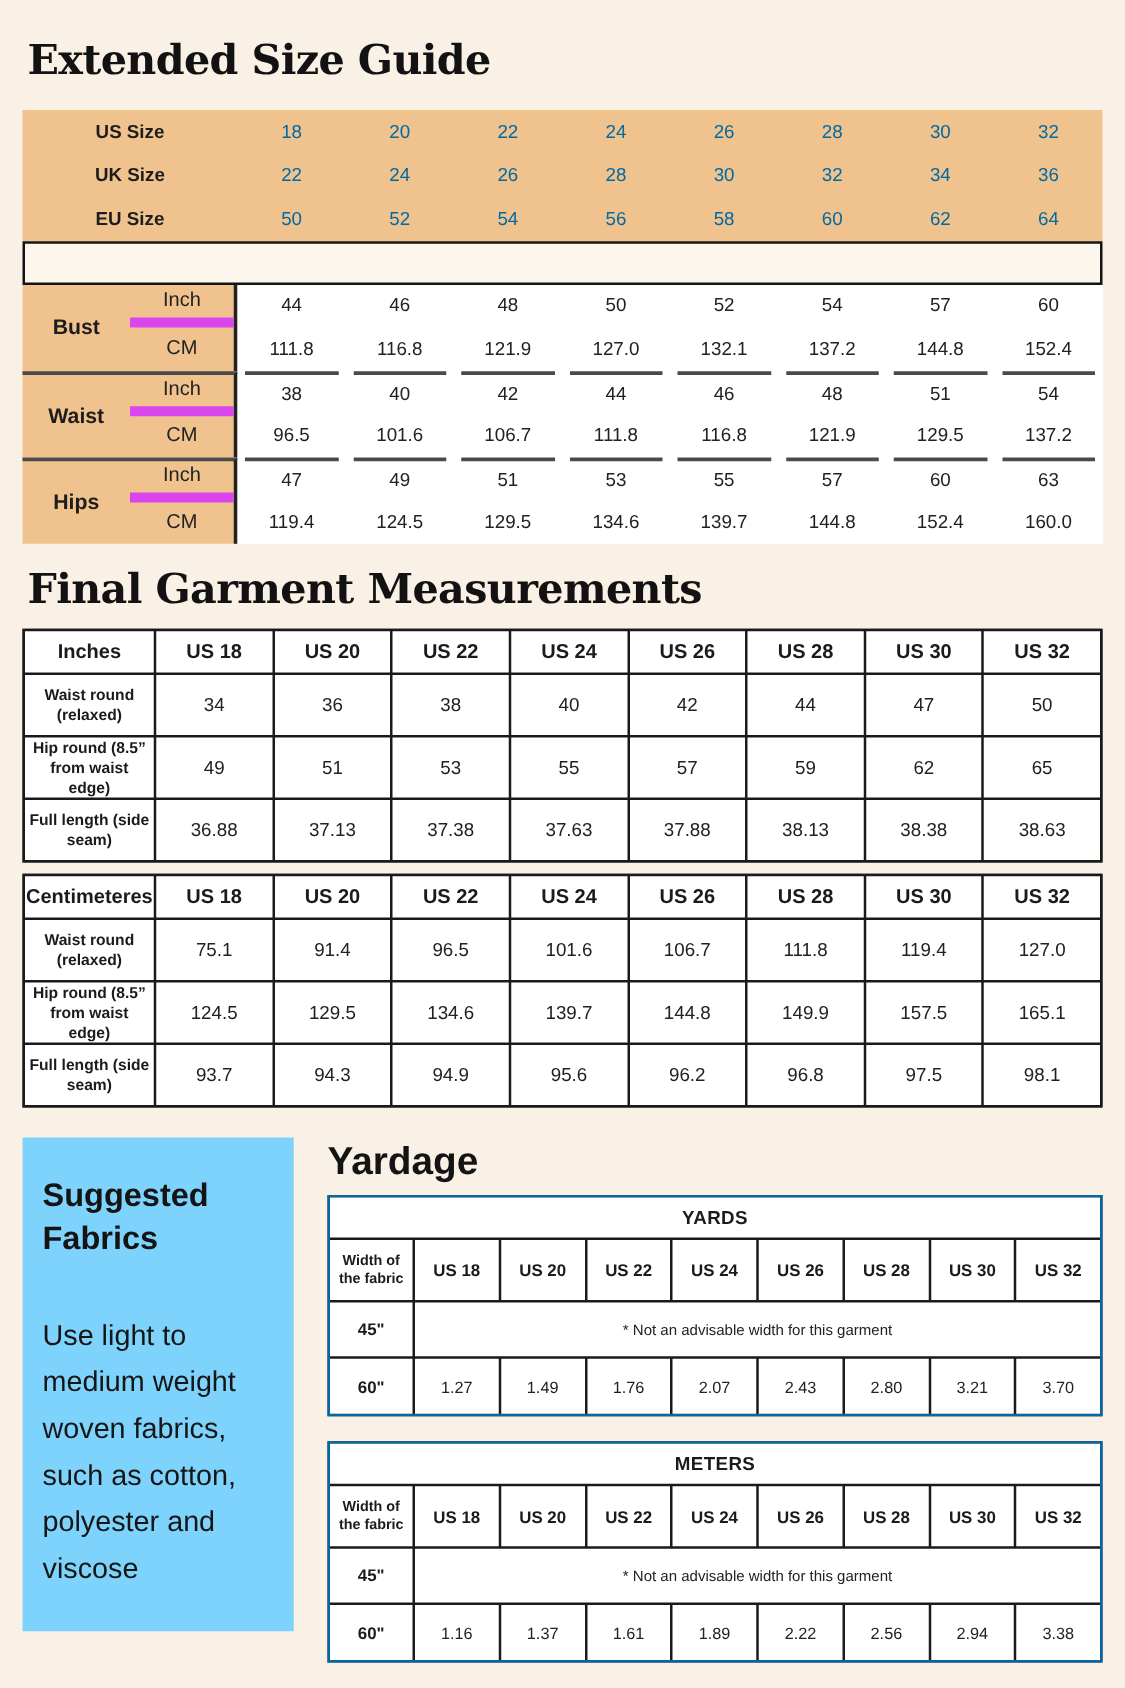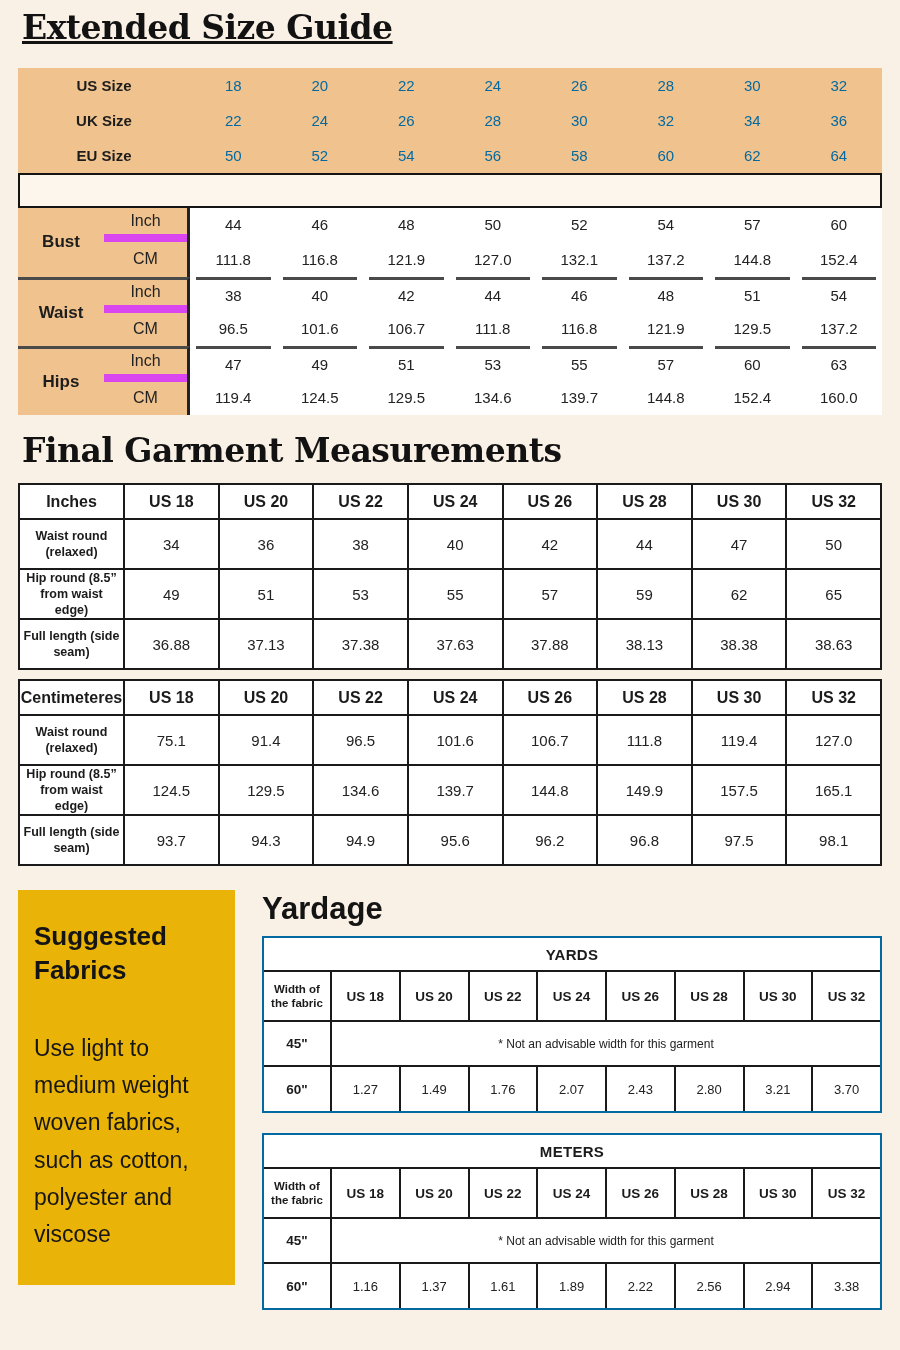--- a/index.html
+++ b/index.html
@@ -16,21 +16,21 @@
   
   .serif-title {
     font-family: "DejaVu Serif", serif;
     font-weight: 700;
     font-size: 33px;
     line-height: 1.2;
     color: #121212;
     letter-spacing: -0.5px;
     padding-left: 4px;
   }
-  .title-1 { margin-top: 8px; text-decoration: underline; }
+  .title-1 { margin-top: 28px; }
   .title-2 { margin-top: 16px; }
 
   
   .size-chart { margin-top: 20px; background: #F0C38E; }
   .sc-row {
     display: grid;
     grid-template-columns: 172px repeat(8, 1fr);
     height: 35px;
     align-items: center;
   }
@@ -81,21 +81,21 @@
   .g-cell { background: #fff; display: flex; align-items: center; justify-content: center; text-align: center; }
   .g-head { font-weight: 700; font-size: 16px; }
   .g-rowlabel { font-weight: 700; font-size: 12.5px; line-height: 1.3; padding: 0 3px; }
   .g-val { font-size: 15px; color: #222; }
 
   
   .bottom { display: flex; margin-top: 24px; }
   .fabrics {
     width: 217px; flex: 0 0 217px;
     height: 395px;
-    background: #eab308;
+    background: #7dd3fc;
     padding: 30px 16px 0 16px;
   }
   .fabrics h3 { font-size: 26px; font-weight: 700; line-height: 1.3; color: #141414; }
   .fabrics p { margin-top: 42px; font-size: 23px; line-height: 1.62; color: #161616; }
 
   .yardage-col { margin-left: 27px; width: 644px; }
   .sans-title { font-size: 31px; font-weight: 700; line-height: 1.2; color: #141414; }
 
   .ytable {
     display: grid;

